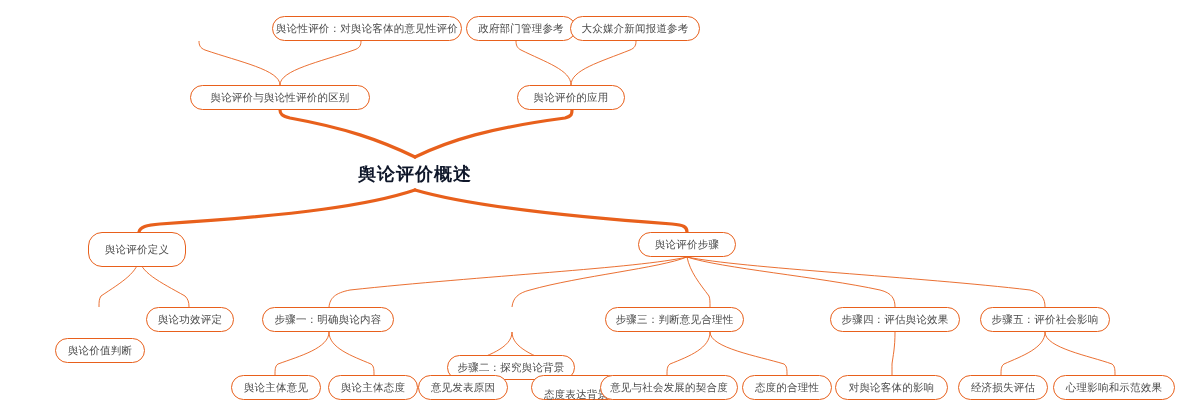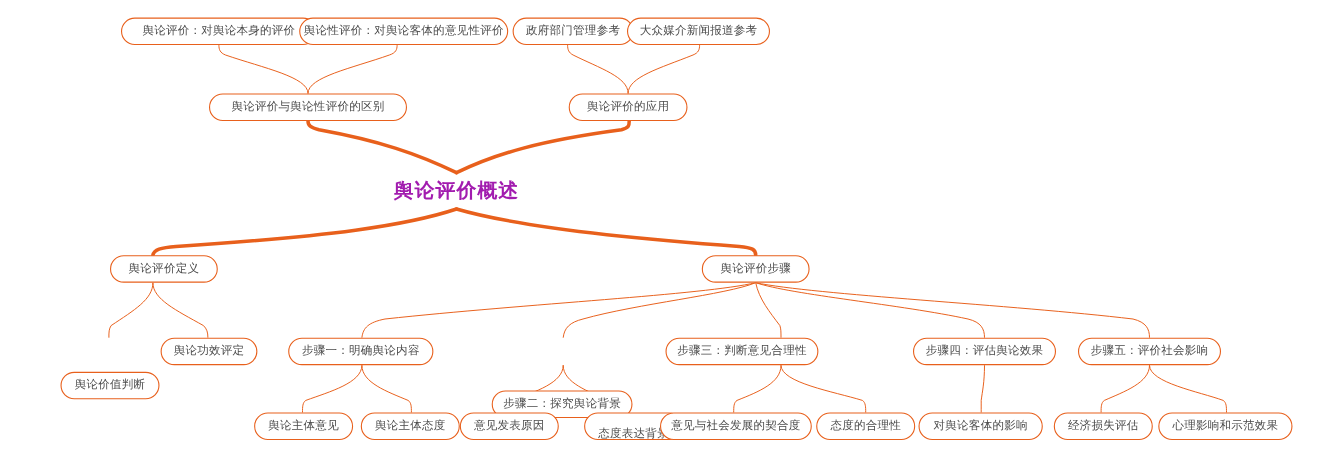--- a/index.html
+++ b/index.html
@@ -41,21 +41,21 @@
     display: flex;
     align-items: center;
     justify-content: center;
     white-space: nowrap;
     height: 24px;
     letter-spacing: 0.2px;
   }
   .node.root {
     border: none;
     background: transparent;
-    color: #a21caf;
+    color: #0f172a;
     font-size: 18px;
     font-weight: bold;
     height: 28px;
     letter-spacing: 1px;
   }
 </style>
 </head>
 <body>
 
 <div id="map-canvas">
@@ -98,30 +98,27 @@
   <div class="node root" style="left: 355px; top: 160px; width: 120px; height: 28px;">
       <span>舆论评价概述</span>
     </div>
 
   <div class="node" style="left: 190px; top: 85px; width: 180px; height: 25px;">
       <span>舆论评价与舆论性评价的区别</span>
     </div>
   <div class="node" style="left: 517px; top: 85px; width: 108px; height: 25px;">
       <span>舆论评价的应用</span>
     </div>
-  <div class="node" style="left: 100px; top: 232px; width: 98px; height: 25px; align-items: center;">
+  <div class="node" style="left: 88px; top: 232px; width: 98px; height: 35px; align-items: center;">
       <span>舆论评价定义</span>
     </div>
   <div class="node" style="left: 638px; top: 232px; width: 98px; height: 25px;">
       <span>舆论评价步骤</span>
     </div>
 
-  <div class="node" style="left: 110px; top: 16px; width: 178px; height: 25px;">
-      <span>舆论评价：对舆论本身的评价</span>
-    </div>
   <div class="node" style="left: 272px; top: 16px; width: 190px; height: 25px;">
       <span>舆论性评价：对舆论客体的意见性评价</span>
     </div>
   <div class="node" style="left: 466px; top: 16px; width: 110px; height: 25px;">
       <span>政府部门管理参考</span>
     </div>
   <div class="node" style="left: 570px; top: 16px; width: 130px; height: 25px;">
       <span>大众媒介新闻报道参考</span>
     </div>
 

